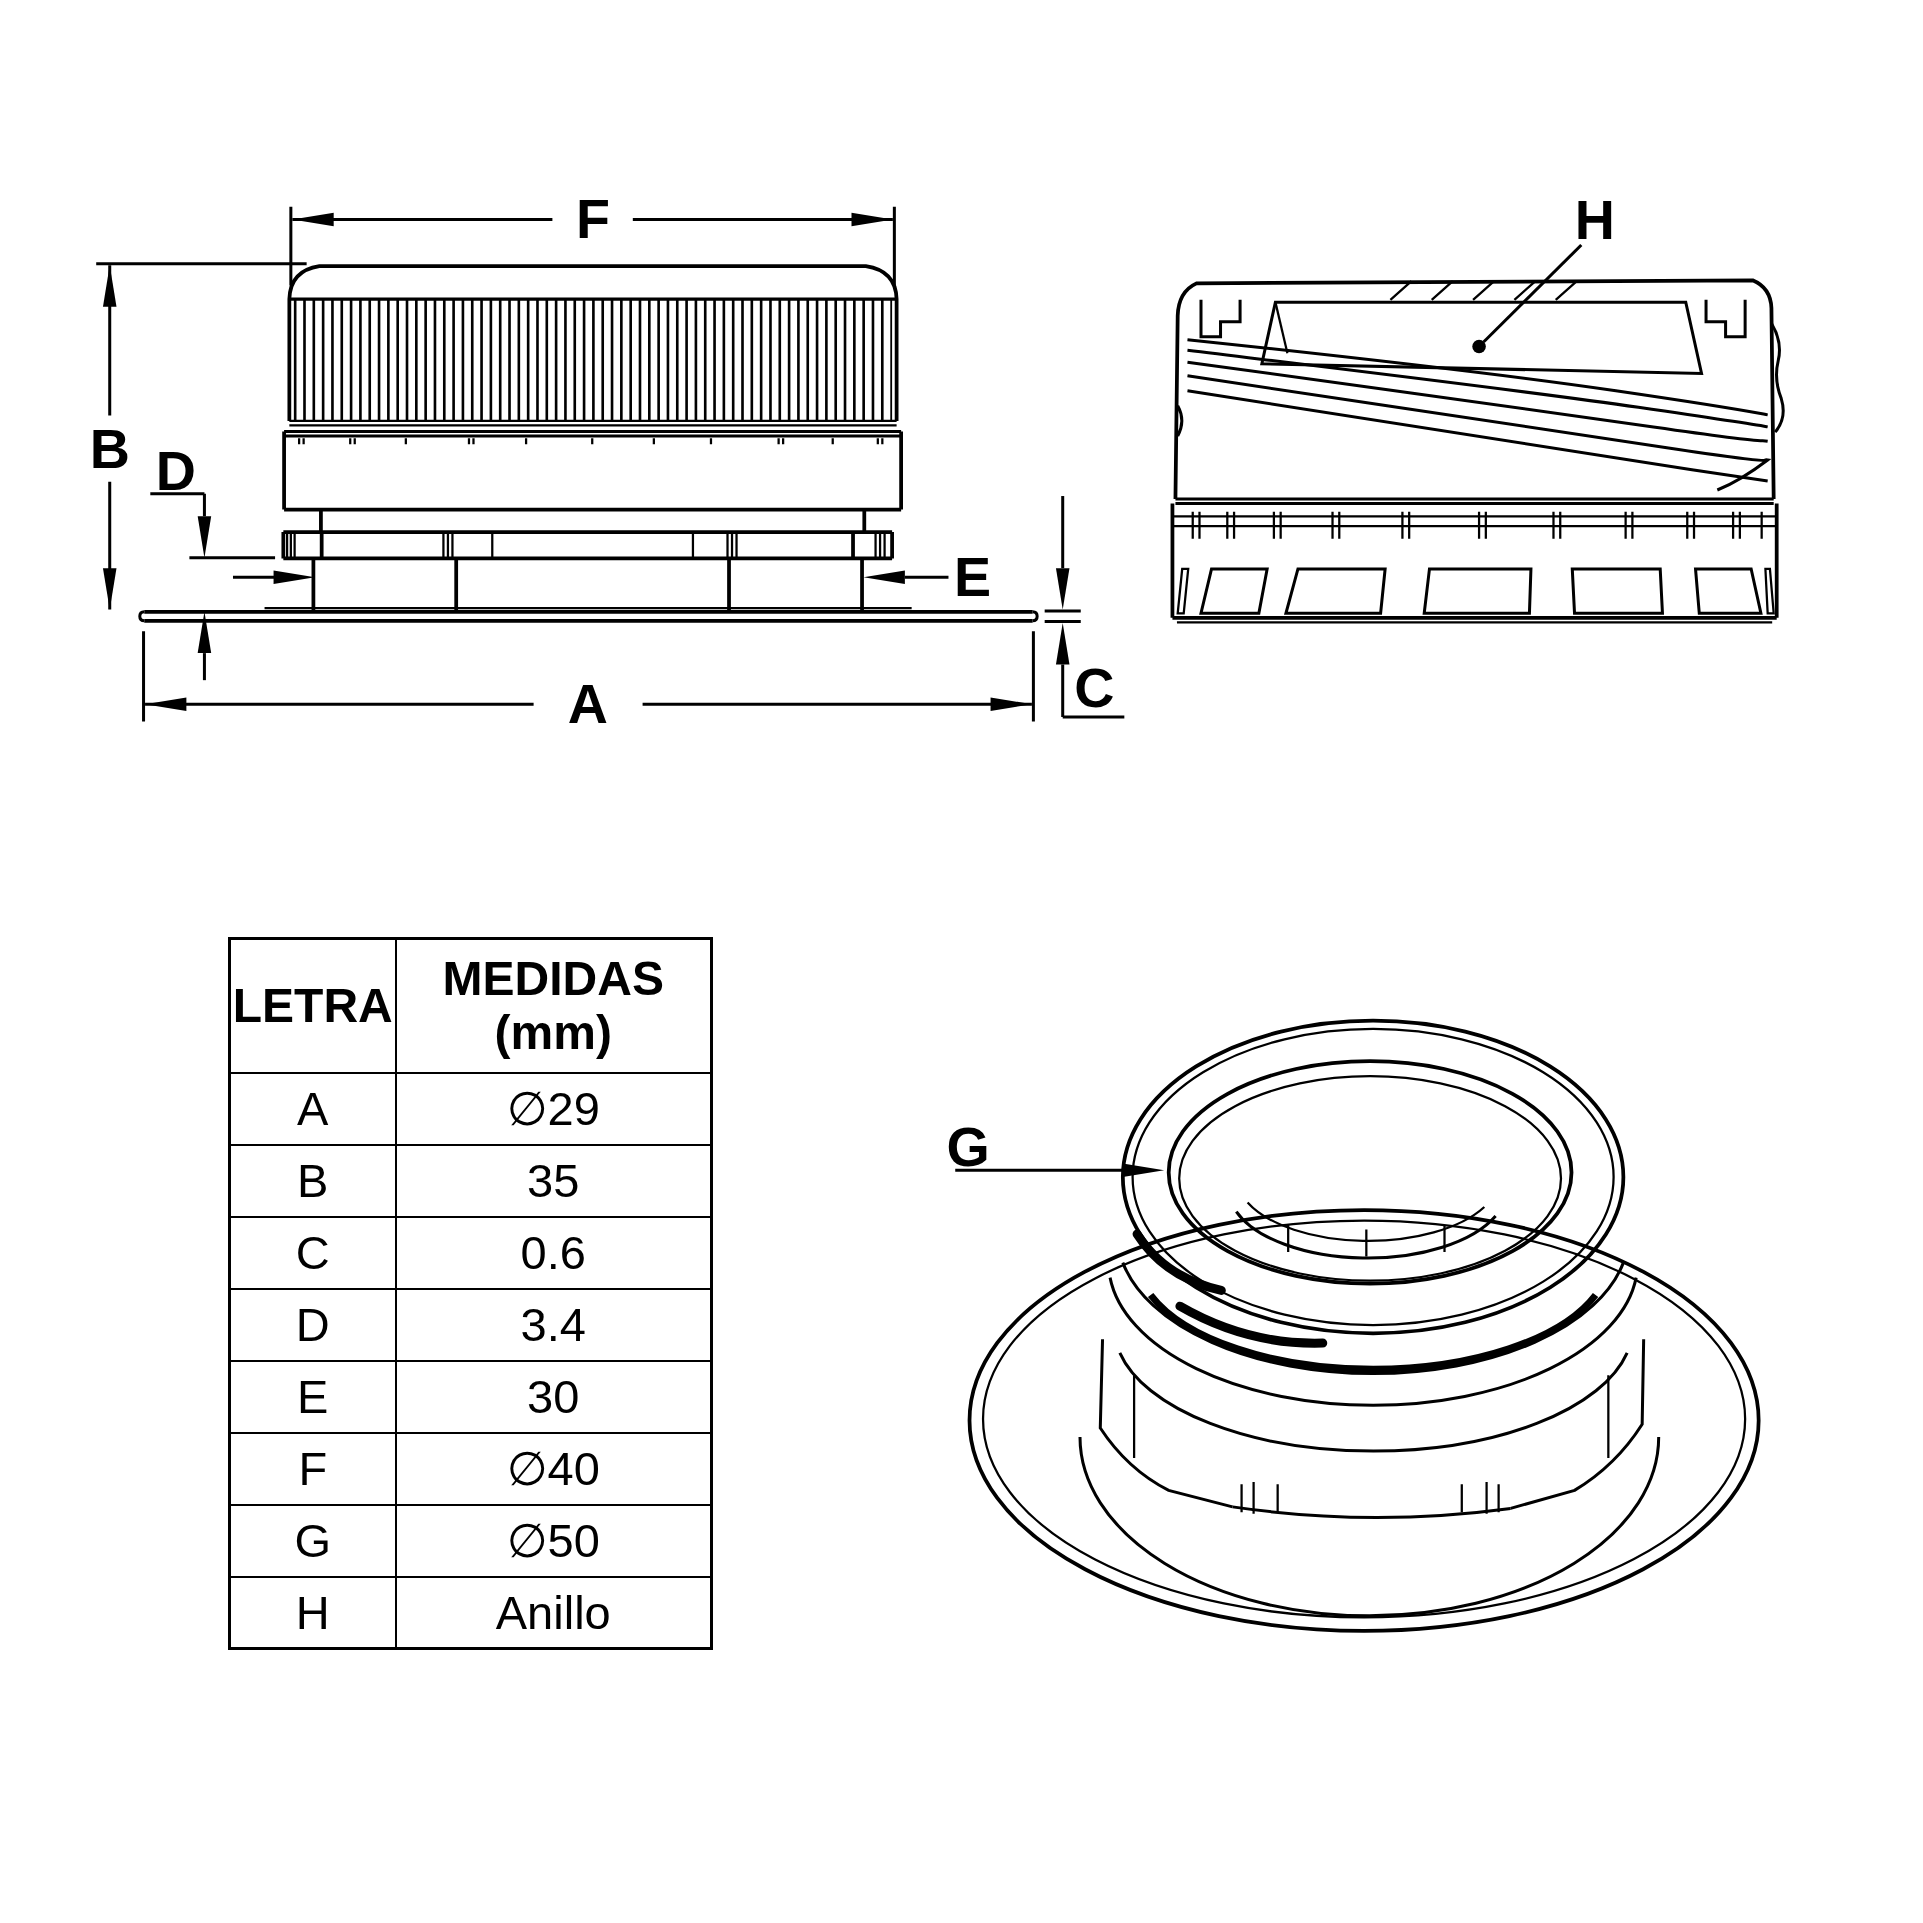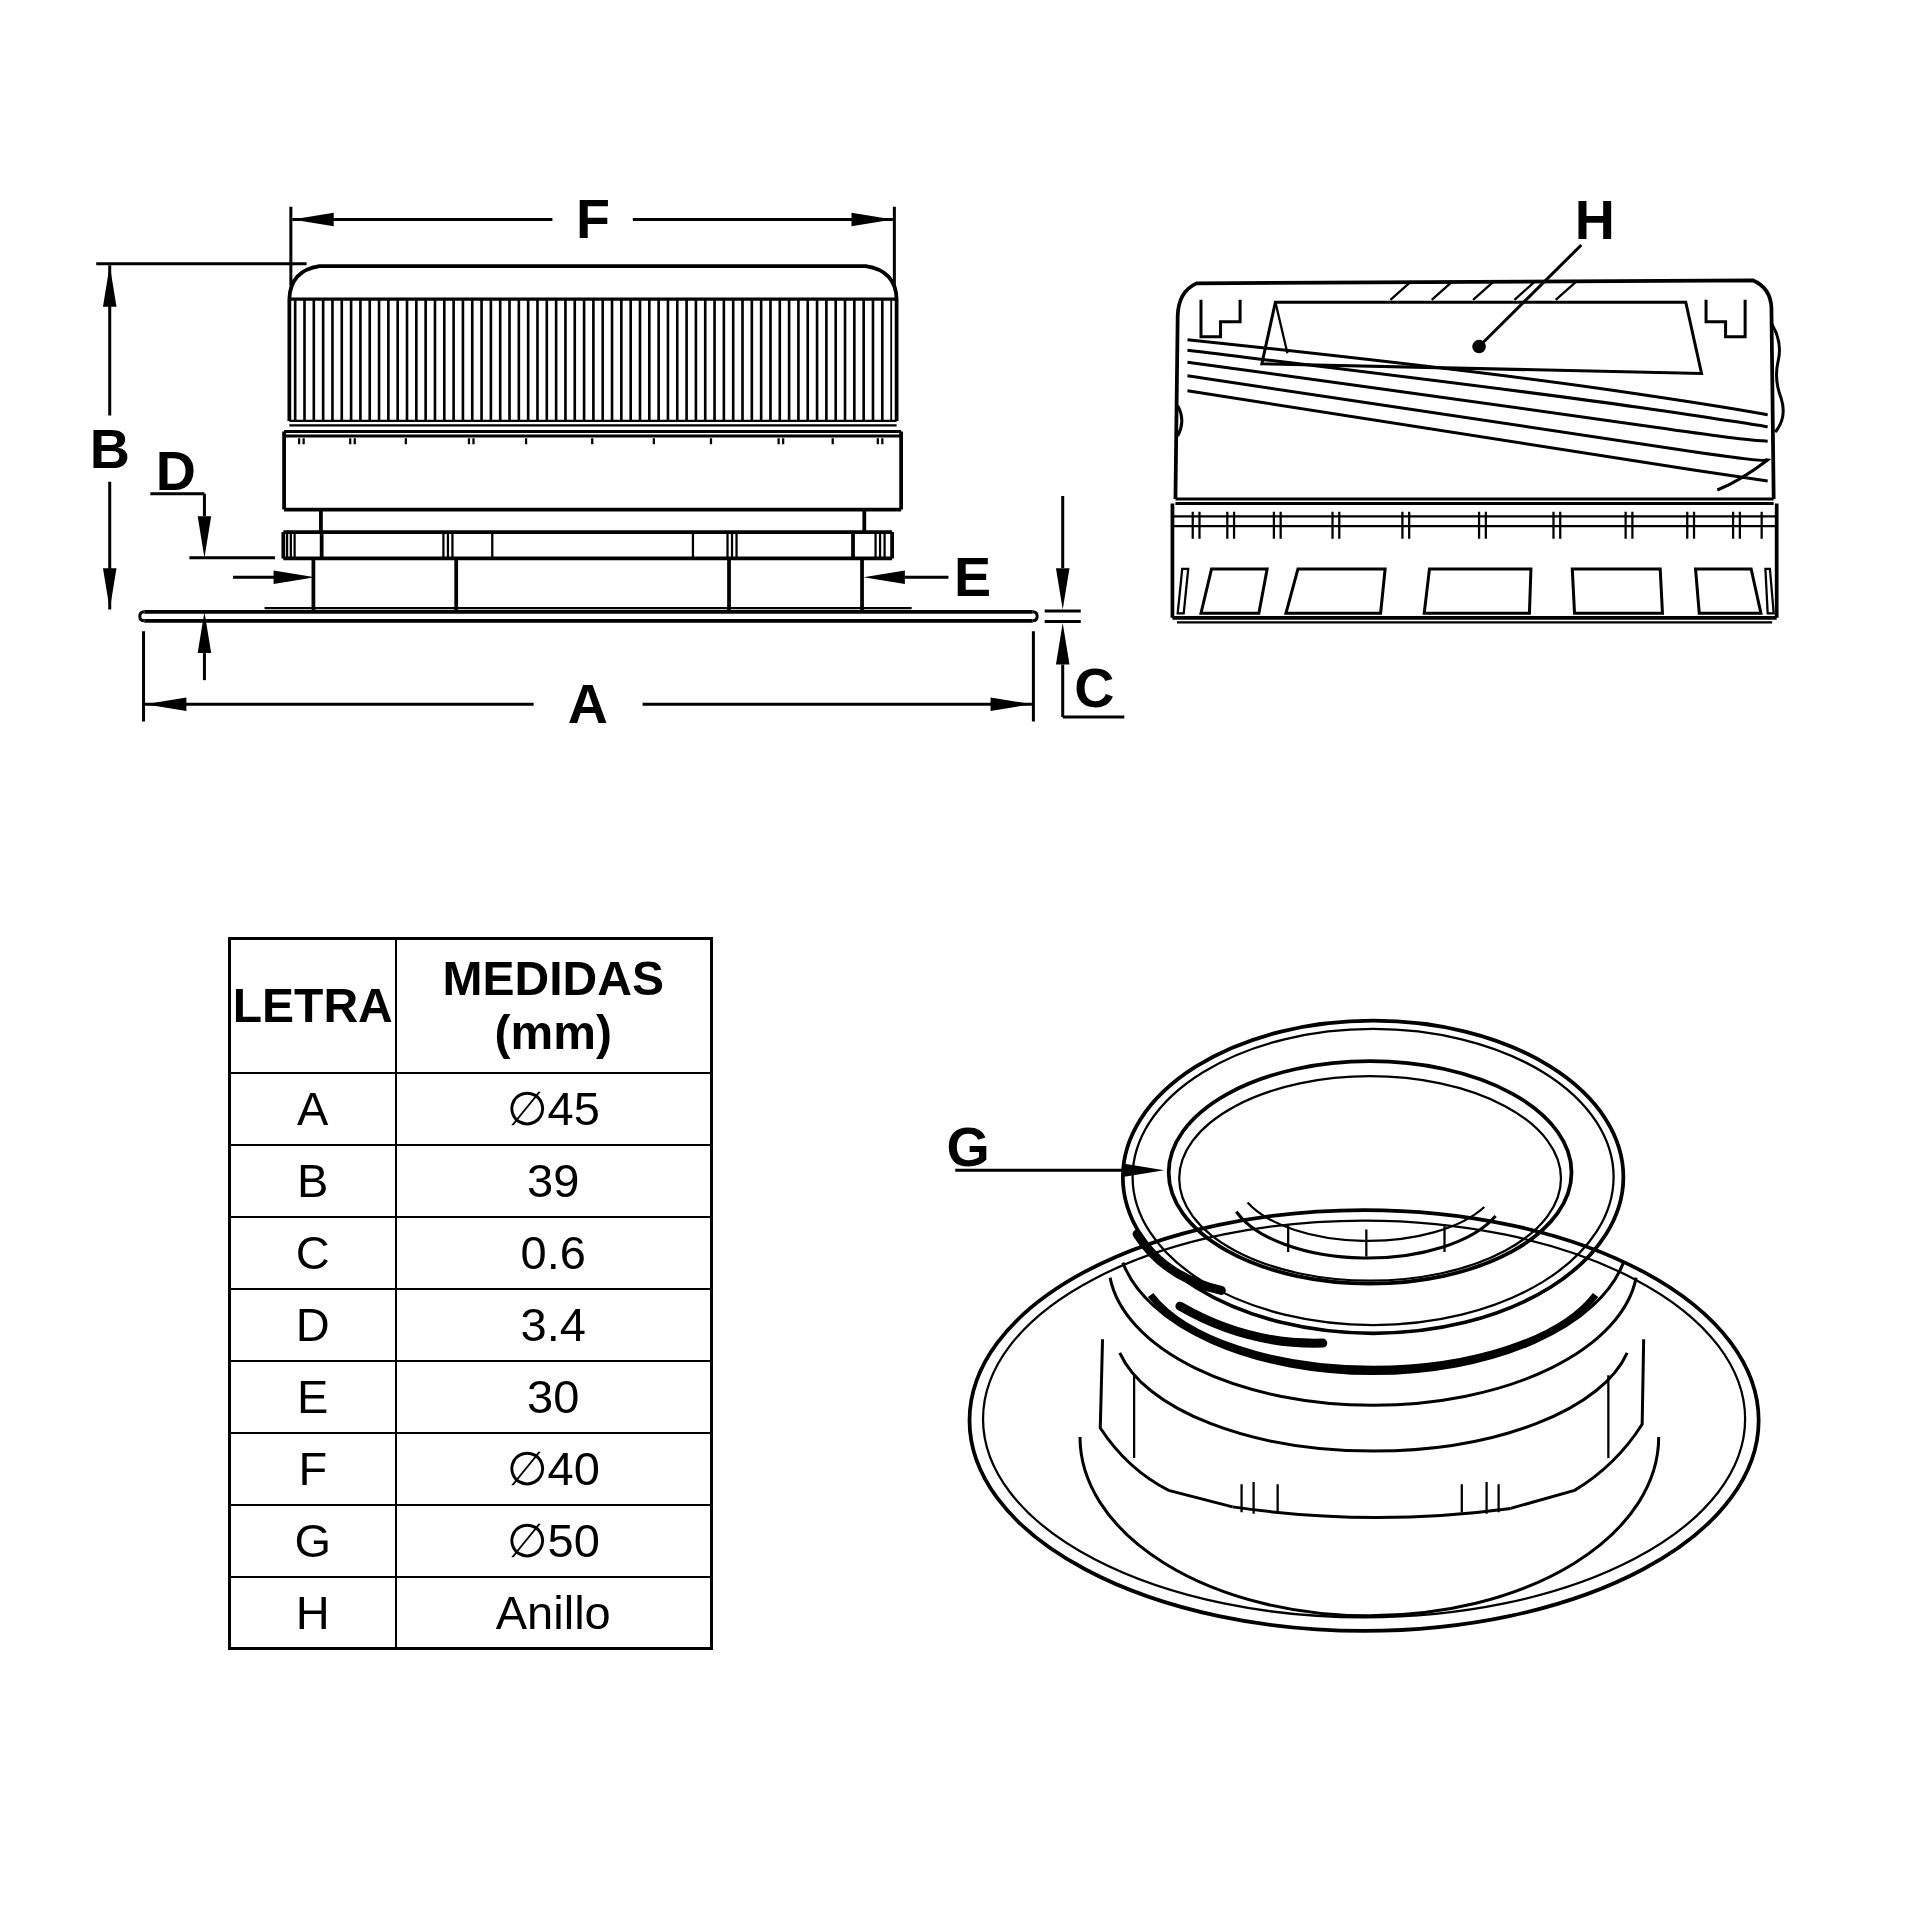--- a/index.html
+++ b/index.html
@@ -170,25 +170,25 @@
     <tbody>
         <tr style="height:134px;">
       <th>LETRA</th>
       <th>
         <span class="hdr-line">MEDIDAS</span>
         <span class="hdr-line">(mm)</span>
       </th>
     </tr>
     <tr style="height:72px;">
       <td>A</td>
-      <td>∅45</td>
+      <td>∅29</td>
     </tr>
     <tr style="height:72px;">
       <td>B</td>
-      <td>39</td>
+      <td>35</td>
     </tr>
     <tr style="height:72px;">
       <td>C</td>
       <td>0.6</td>
     </tr>
     <tr style="height:72px;">
       <td>D</td>
       <td>3.4</td>
     </tr>
     <tr style="height:72px;">

